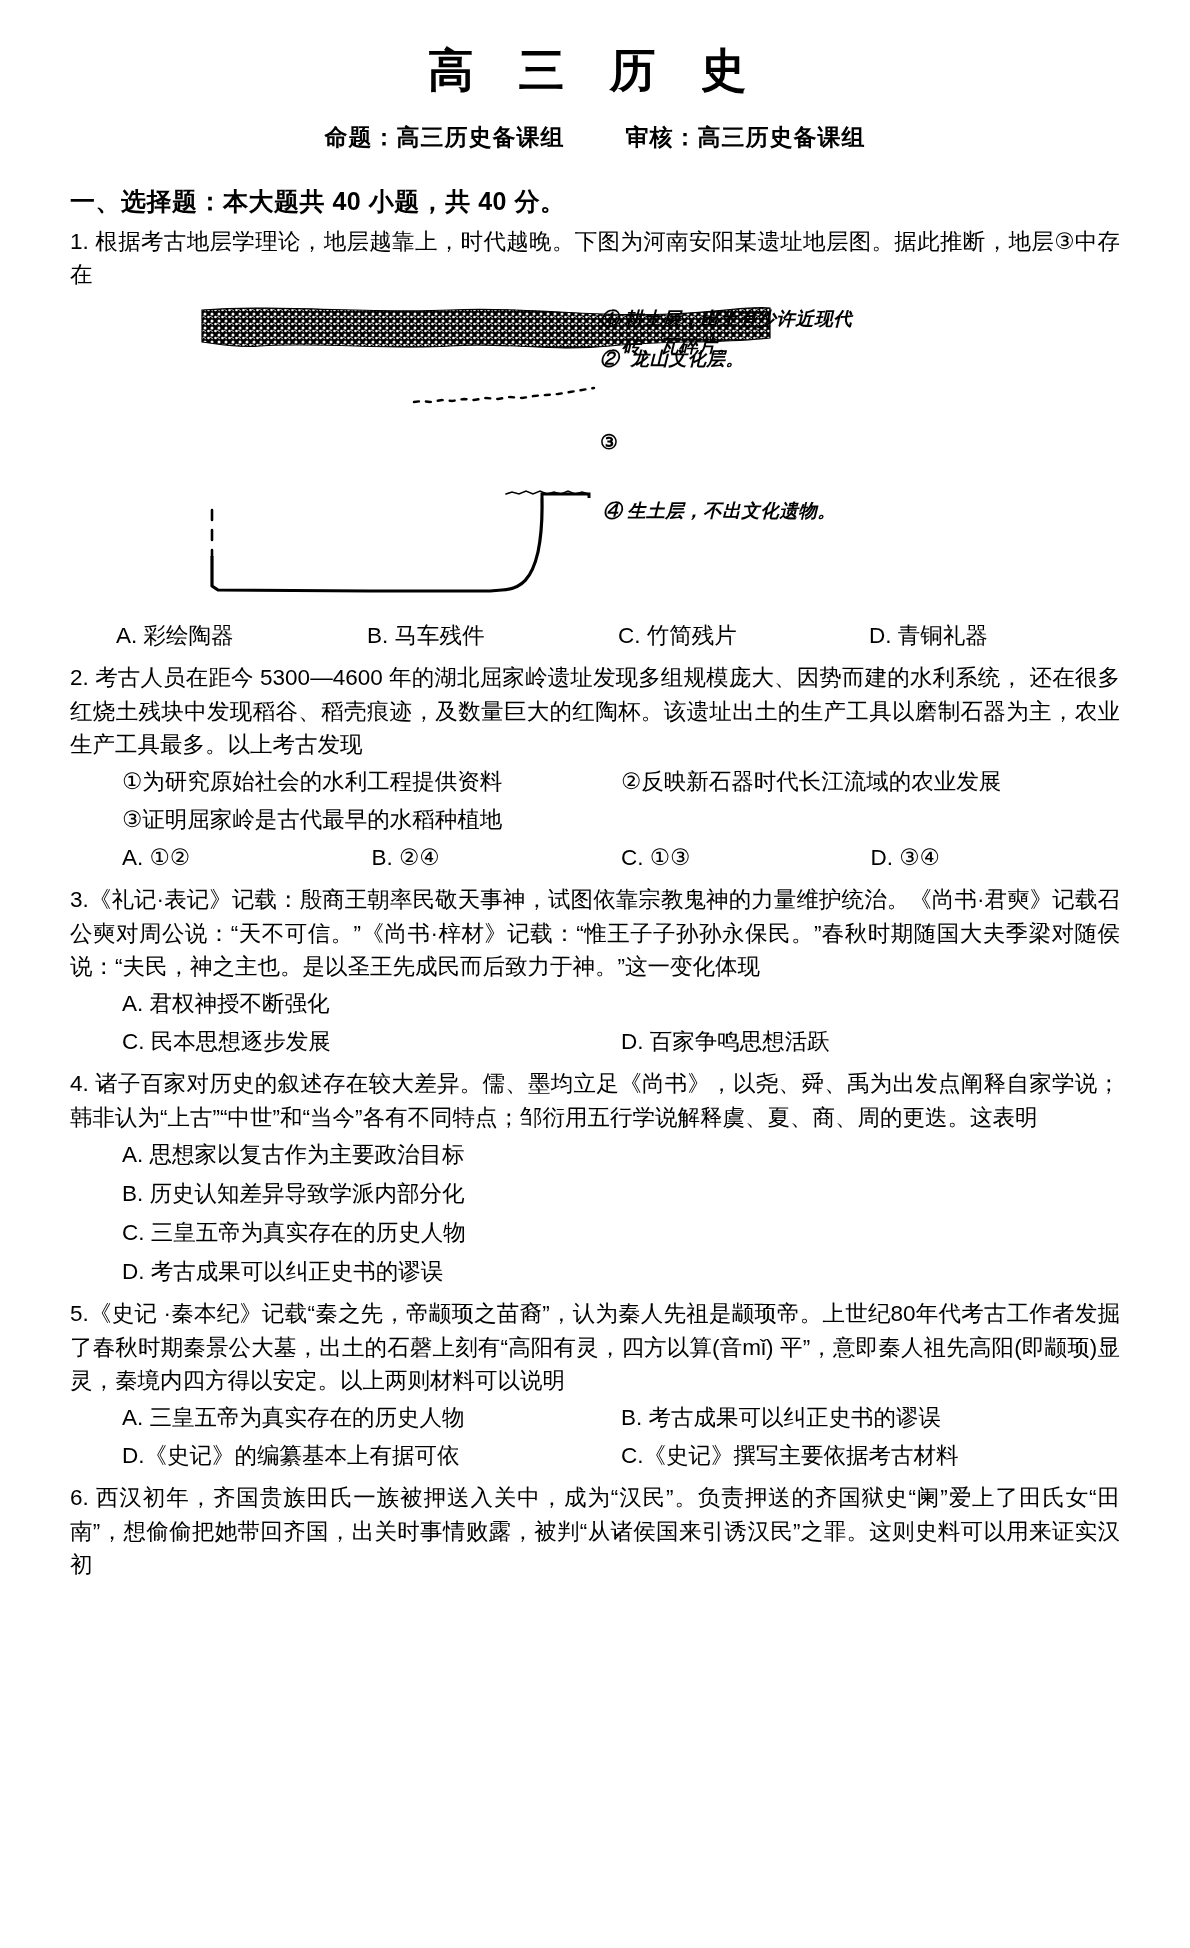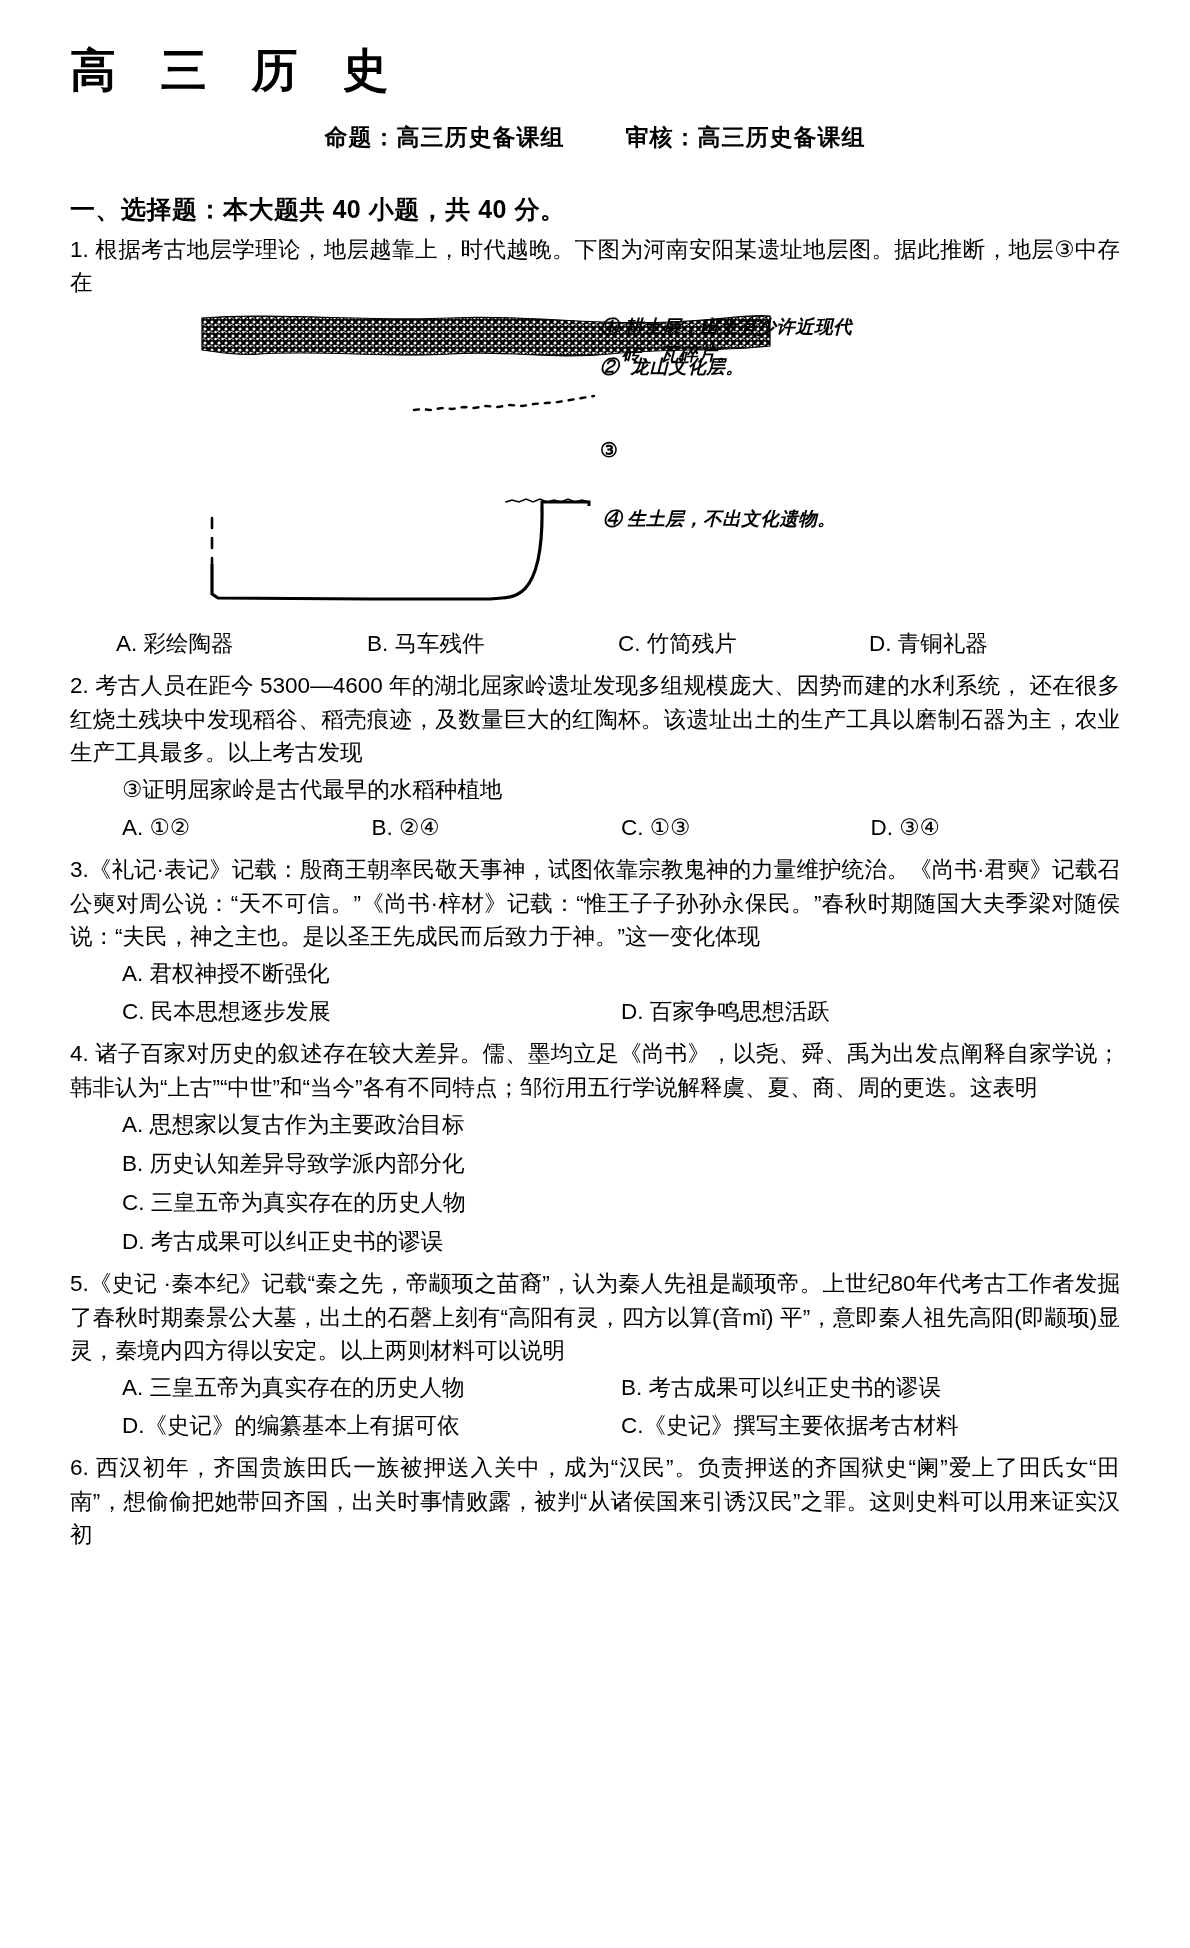--- a/index.html
+++ b/index.html
@@ -18,20 +18,21 @@
   .page {
     width: 1190px;
     height: 1948px;
     position: relative;
     box-sizing: border-box;
     padding: 0 70px;
   }
 
   
   .doc-title {
+    text-align: center;
     font-size: 46px;
     font-weight: 700;
     letter-spacing: 16px;
     margin: 42px 0 0 0;
     line-height: 1.25;
     font-family: "Liberation Sans", "DejaVu Sans", sans-serif;
   }
   .byline {
     text-align: center;
     font-size: 23px;
@@ -39,21 +40,21 @@
     margin-top: 22px;
     letter-spacing: 1px;
     font-family: "Liberation Sans", "DejaVu Sans", sans-serif;
   }
   .byline .gap { display: inline-block; width: 46px; }
 
   
   .section-heading {
     font-size: 25px;
     font-weight: 700;
-    margin-top: 40px;
+    margin-top: 32px;
     letter-spacing: 0.5px;
     font-family: "Liberation Sans", "DejaVu Sans", sans-serif;
   }
 
   
   .question {
     font-size: 22.5px;
     line-height: 1.5;
     margin-top: 7px;
     text-align: justify;
@@ -160,20 +161,24 @@
 
   <div class="opts-row indent">
     <span class="opt-4">A. 彩绘陶器</span>
     <span class="opt-4">B. 马车残件</span>
     <span class="opt-4">C. 竹简残片</span>
     <span class="opt-4">D. 青铜礼器</span>
   </div>
 
   <div class="question q-stem">2. 考古人员在距今 5300—4600 年的湖北屈家岭遗址发现多组规模庞大、因势而建的水利系统，  还在很多红烧土残块中发现稻谷、稻壳痕迹，及数量巨大的红陶杯。该遗址出土的生产工具以磨制石器为主，农业生产工具最多。以上考古发现</div>
   <div class="opts-row indent2">
+    <span class="opt-2">①为研究原始社会的水利工程提供资料</span>
+    <span class="opt-2">②反映新石器时代长江流域的农业发展</span>
+  </div>
+  <div class="opts-row indent2">
     <span class="opt-2">③证明屈家岭是古代最早的水稻种植地</span>
   </div>
   <div class="opts-row indent2">
     <span class="opt-4">A. ①②</span>
     <span class="opt-4">B. ②④</span>
     <span class="opt-4">C. ①③</span>
     <span class="opt-4">D. ③④</span>
   </div>
 
   <div class="question q-stem">3.《礼记·表记》记载：殷商王朝率民敬天事神，试图依靠宗教鬼神的力量维护统治。《尚书·君奭》记载召公奭对周公说：“天不可信。”《尚书·梓材》记载：“惟王子子孙孙永保民。”春秋时期随国大夫季梁对随侯说：“夫民，神之主也。是以圣王先成民而后致力于神。”这一变化体现</div>

